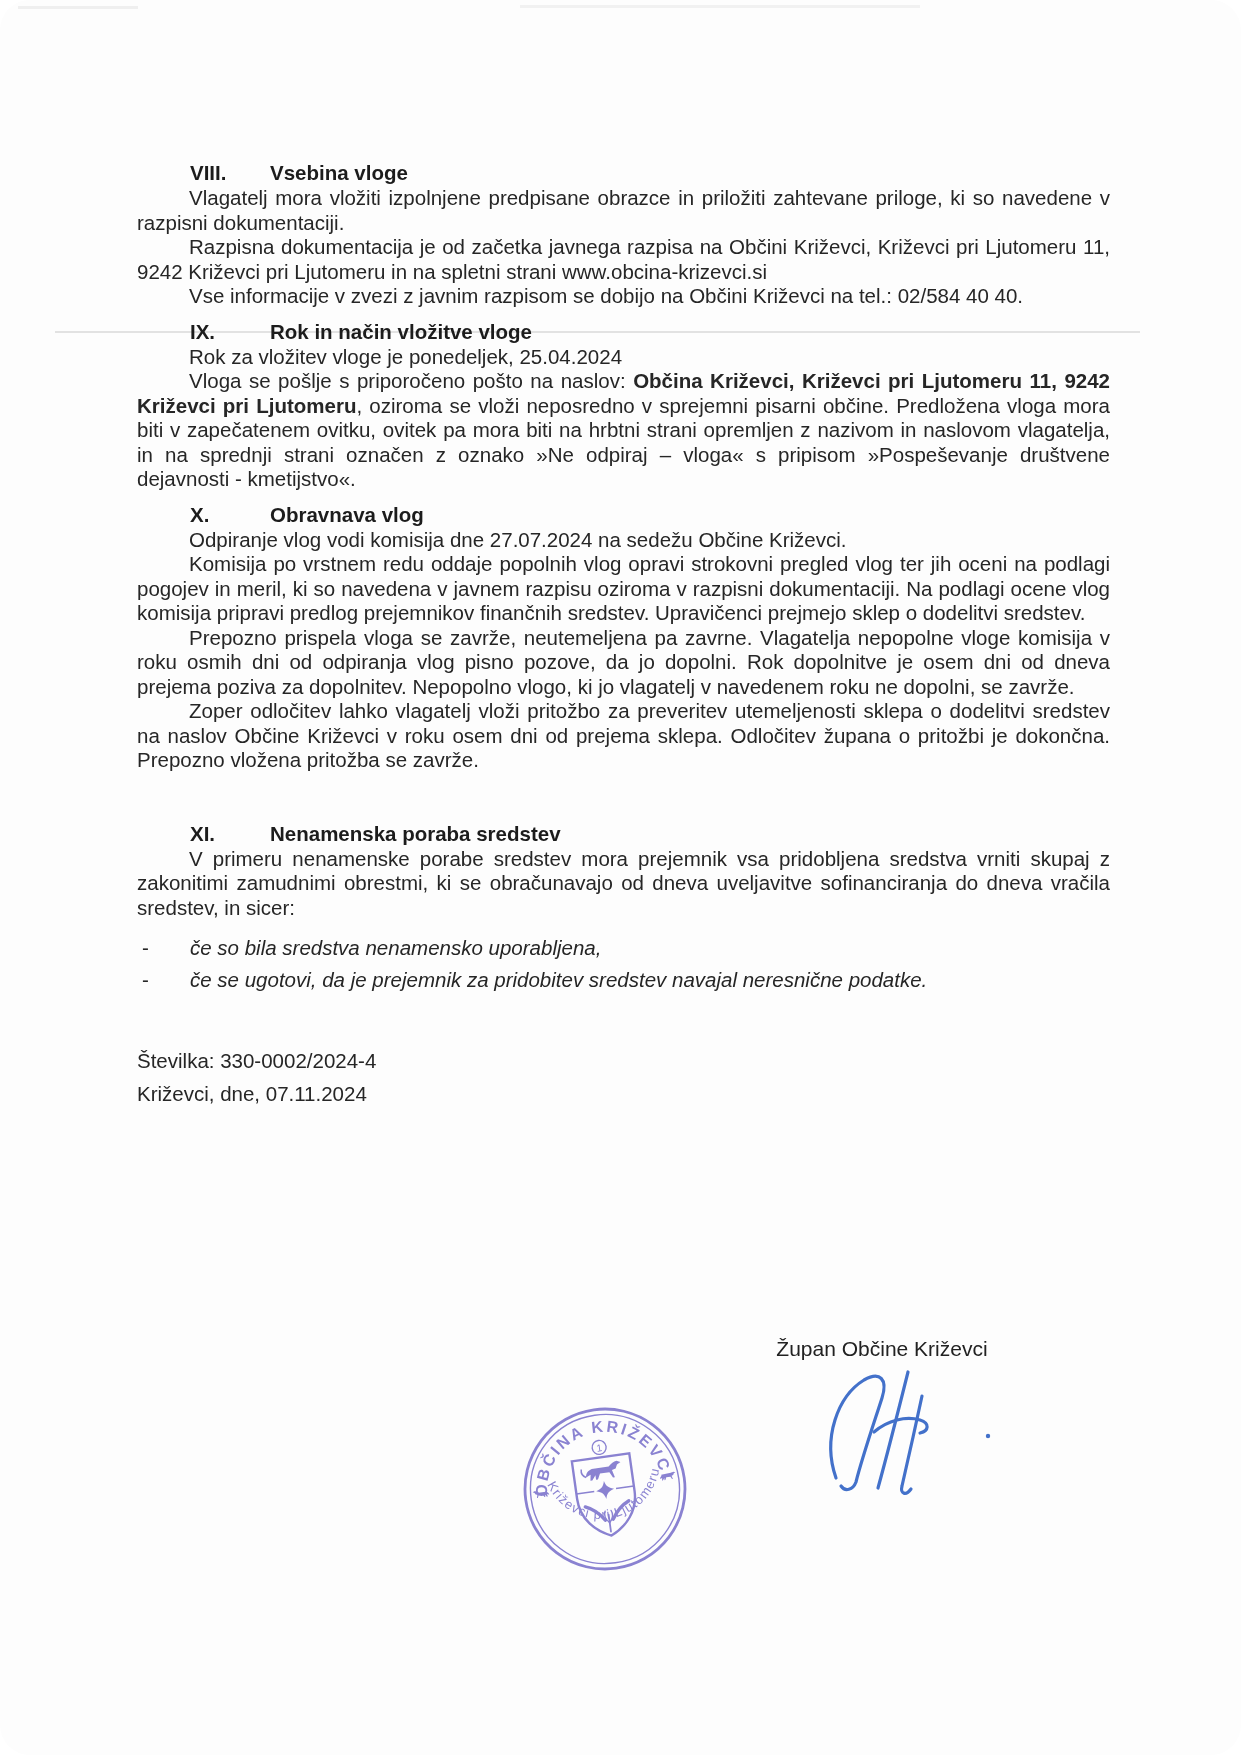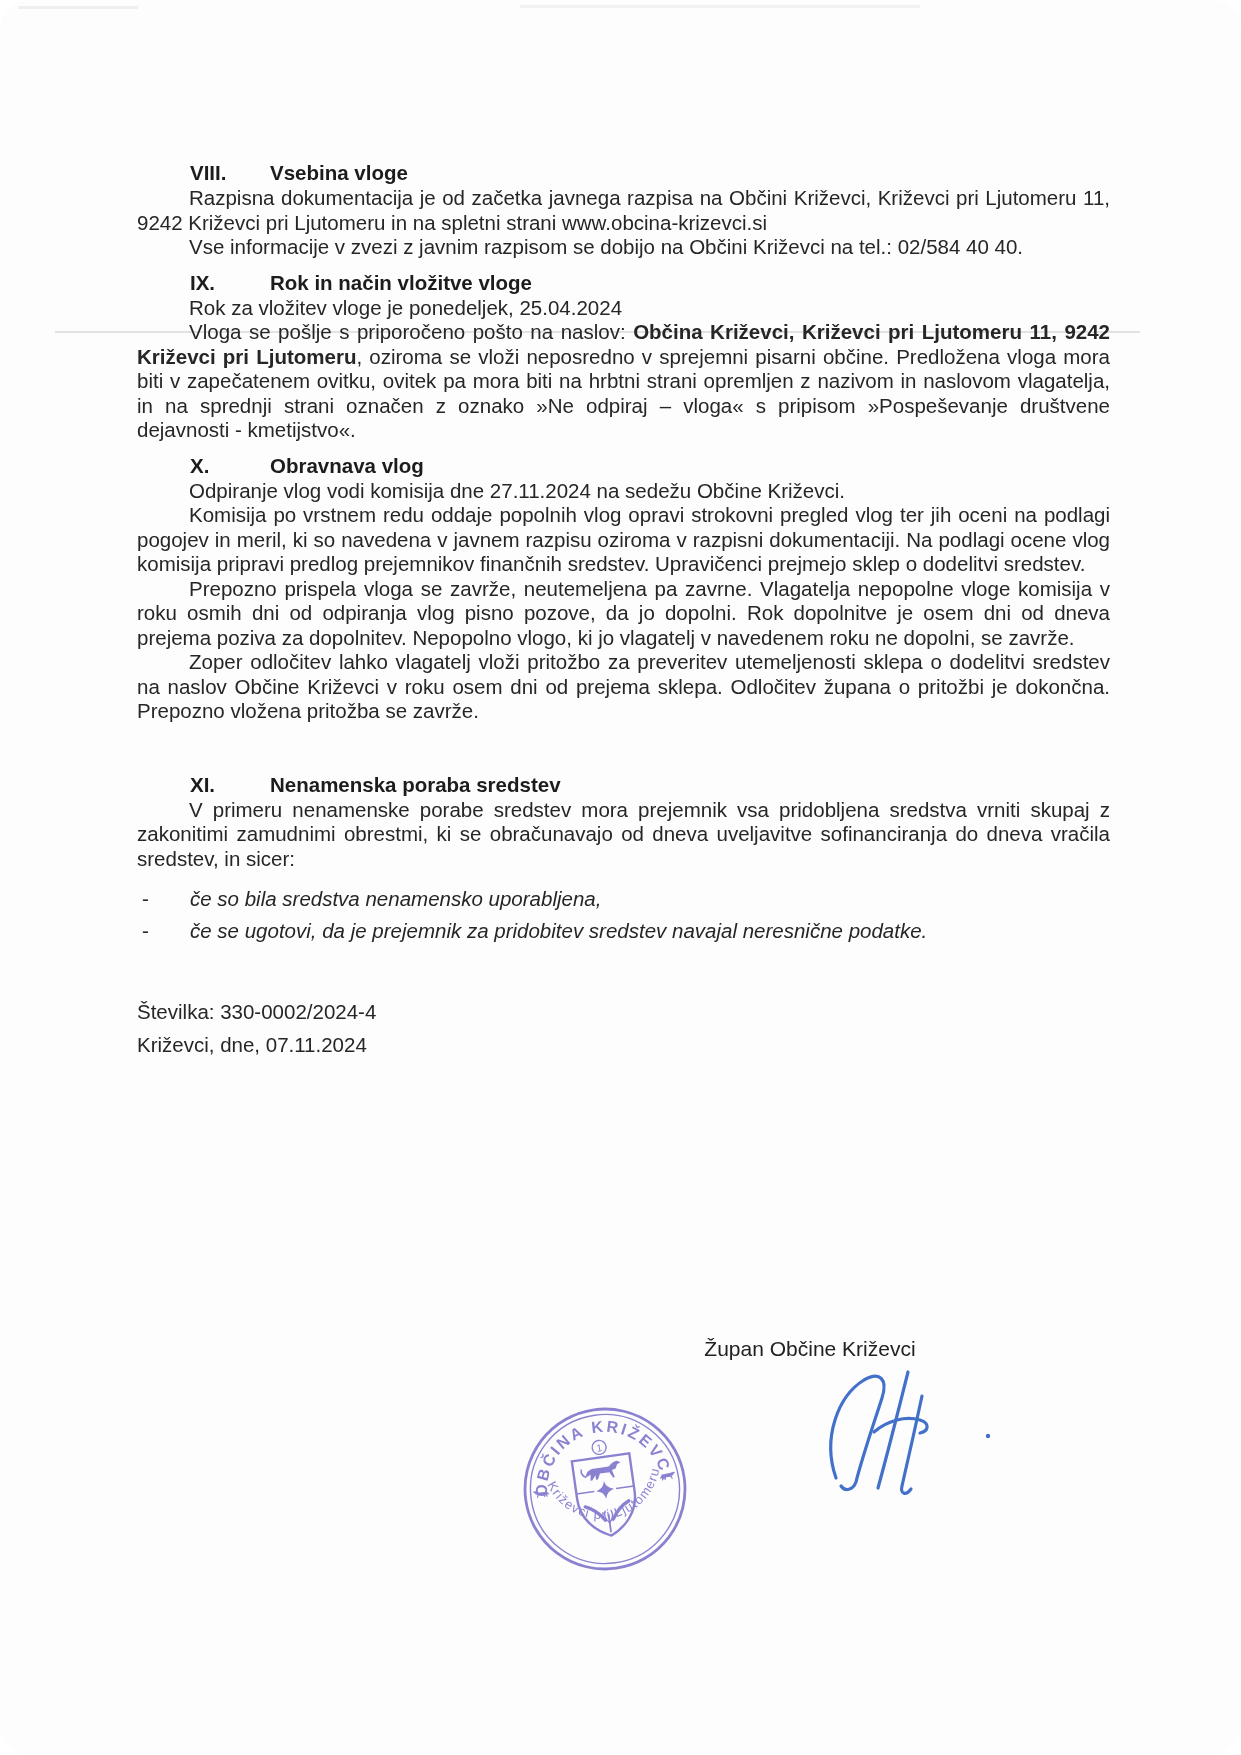--- a/index.html
+++ b/index.html
@@ -33,21 +33,21 @@
   .sec + .sec{margin-top:10px;}
   .sec.big-gap{margin-top:48px;}
   p.para{margin:0;text-indent:52px;}
   .bold-inline{font-weight:bold;}
   .bullets{margin-top:16px;}
   .bullet{display:flex;margin-top:7px;text-align:left;}
   .bullet .dash{width:53px;flex:0 0 53px;padding-left:5px;box-sizing:border-box;}
   .bullet .btxt{flex:1;font-style:italic;}
   .footer-block{margin-top:52px;line-height:33px;text-align:left;}
   .sig-block{
-    position:absolute;left:620px;top:1332px;width:380px;
+    position:absolute;left:692px;top:1332px;width:380px;
     text-align:center;font-size:21px;line-height:33px;color:#222;
   }
   .stamp-wrap{position:absolute;left:516px;top:1400px;width:178px;height:178px;}
   .sig-ink{position:absolute;left:816px;top:1368px;width:200px;height:140px;}
   .artifact{position:absolute;background:rgba(130,130,130,0.22);}
   .artifact.a-top1{left:18px;top:6px;width:120px;height:3px;opacity:.5;}
   .artifact.a-top2{left:520px;top:5px;width:400px;height:3px;opacity:.45;}
   .artifact.a-mid{left:55px;top:331px;width:1085px;height:2px;}
 </style>
 </head>
@@ -58,37 +58,38 @@
   <div class="artifact a-top1"></div>
   <div class="artifact a-top2"></div>
   <div class="artifact a-mid"></div>
 
   <div class="content doc-text">
 
     <div class="sec">
       <div class="heading">
         <span class="num">VIII.</span><span>Vsebina vloge</span>
       </div>
+      <p class="para">Vlagatelj mora vložiti izpolnjene predpisane obrazce in priložiti zahtevane priloge, ki so navedene v razpisni dokumentaciji.</p>
       <p class="para">Razpisna dokumentacija je od začetka javnega razpisa na Občini Križevci, Križevci pri Ljutomeru 11, 9242 Križevci pri Ljutomeru in na spletni strani www.obcina-krizevci.si</p>
       <p class="para">Vse informacije v zvezi z javnim razpisom se dobijo na Občini Križevci na tel.: 02/584 40 40.</p>
     </div>
 
     <div class="sec">
       <div class="heading">
         <span class="num">IX.</span><span>Rok in način vložitve vloge</span>
       </div>
       <p class="para">Rok za vložitev vloge je ponedeljek, 25.04.2024</p>
       <p class="para"><span>Vloga se pošlje s priporočeno pošto na naslov: </span><span class="bold-inline">Občina Križevci, Križevci pri Ljutomeru 11, 9242 Križevci pri Ljutomeru</span><span>, oziroma se vloži neposredno v sprejemni pisarni občine. Predložena vloga mora biti v zapečatenem ovitku, ovitek pa mora biti na hrbtni strani opremljen z nazivom in naslovom vlagatelja, in na sprednji strani označen z oznako »Ne odpiraj – vloga« s pripisom »Pospeševanje društvene dejavnosti - kmetijstvo«.</span></p>
     </div>
 
     <div class="sec">
       <div class="heading">
         <span class="num">X.</span><span>Obravnava vlog</span>
       </div>
-      <p class="para">Odpiranje vlog vodi komisija dne 27.11.2024 na sedežu Občine Križevci.</p>
+      <p class="para">Odpiranje vlog vodi komisija dne 27.07.2024 na sedežu Občine Križevci.</p>
       <p class="para">Komisija po vrstnem redu oddaje popolnih vlog opravi strokovni pregled vlog ter jih oceni na podlagi pogojev in meril, ki so navedena v javnem razpisu oziroma v razpisni dokumentaciji. Na podlagi ocene vlog komisija pripravi predlog prejemnikov finančnih sredstev. Upravičenci prejmejo sklep o dodelitvi sredstev.</p>
       <p class="para">Prepozno prispela vloga se zavrže, neutemeljena pa zavrne. Vlagatelja nepopolne vloge komisija v roku osmih dni od odpiranja vlog pisno pozove, da jo dopolni. Rok dopolnitve je osem dni od dneva prejema poziva za dopolnitev. Nepopolno vlogo, ki jo vlagatelj v navedenem roku ne dopolni, se zavrže.</p>
       <p class="para">Zoper odločitev lahko vlagatelj vloži pritožbo za preveritev utemeljenosti sklepa o dodelitvi sredstev na naslov Občine Križevci v roku osem dni od prejema sklepa. Odločitev župana o pritožbi je dokončna. Prepozno vložena pritožba se zavrže.</p>
     </div>
 
     <div class="sec big-gap">
       <div class="heading">
         <span class="num">XI.</span><span>Nenamenska poraba sredstev</span>
       </div>
       <p class="para">V primeru nenamenske porabe sredstev mora prejemnik vsa pridobljena sredstva vrniti skupaj z zakonitimi zamudnimi obrestmi, ki se obračunavajo od dneva uveljavitve sofinanciranja do dneva vračila sredstev, in sicer:</p>

